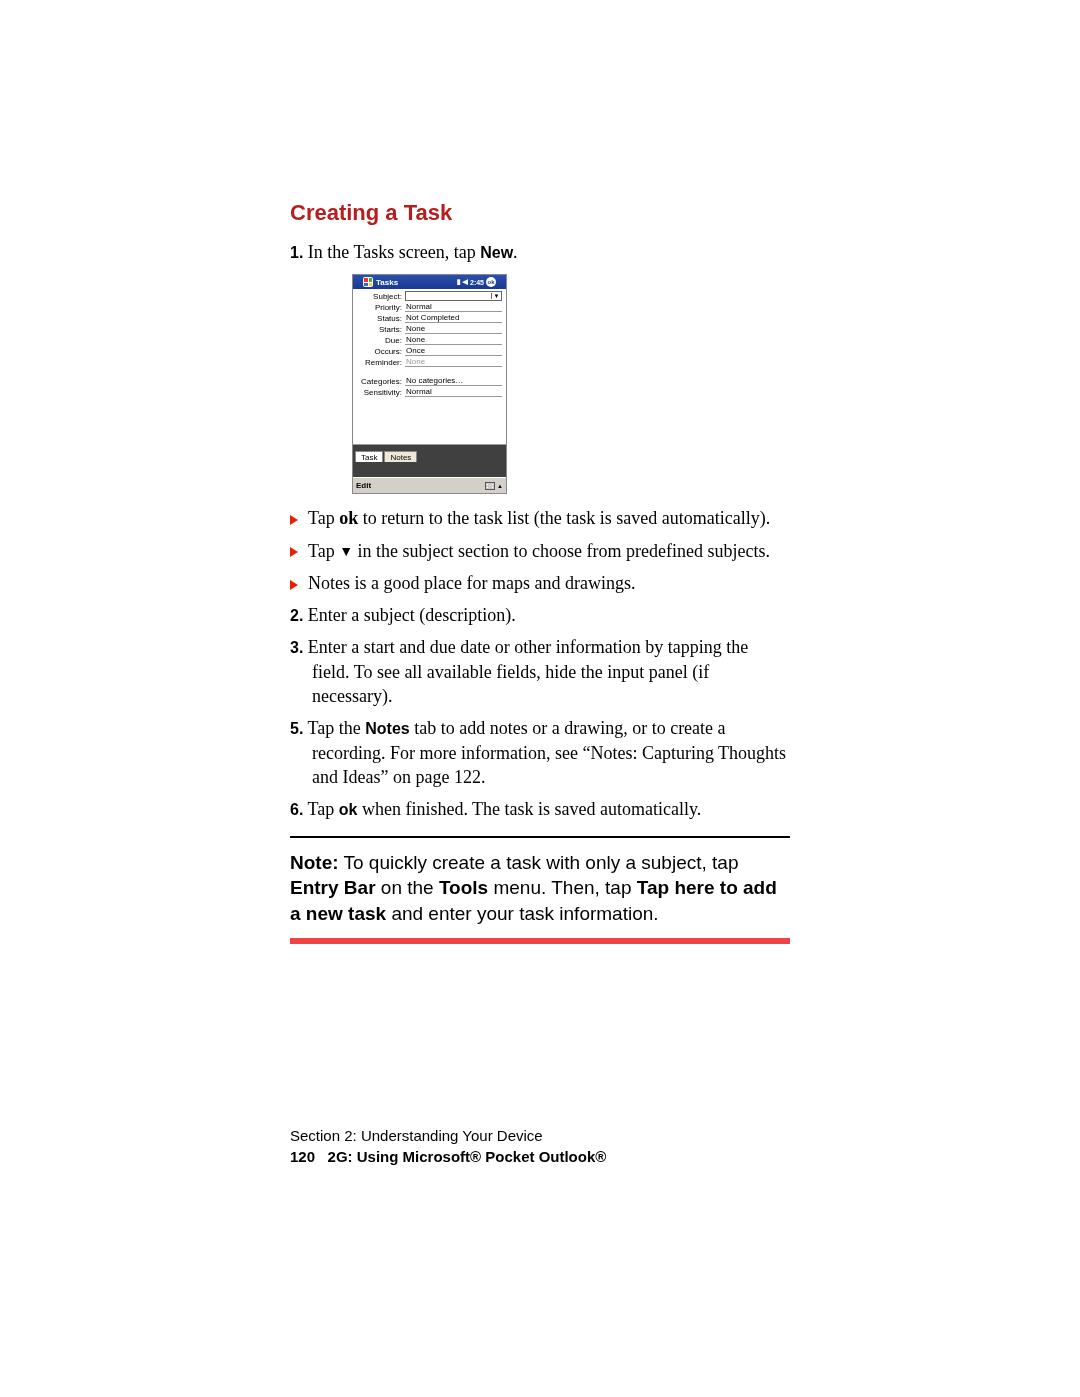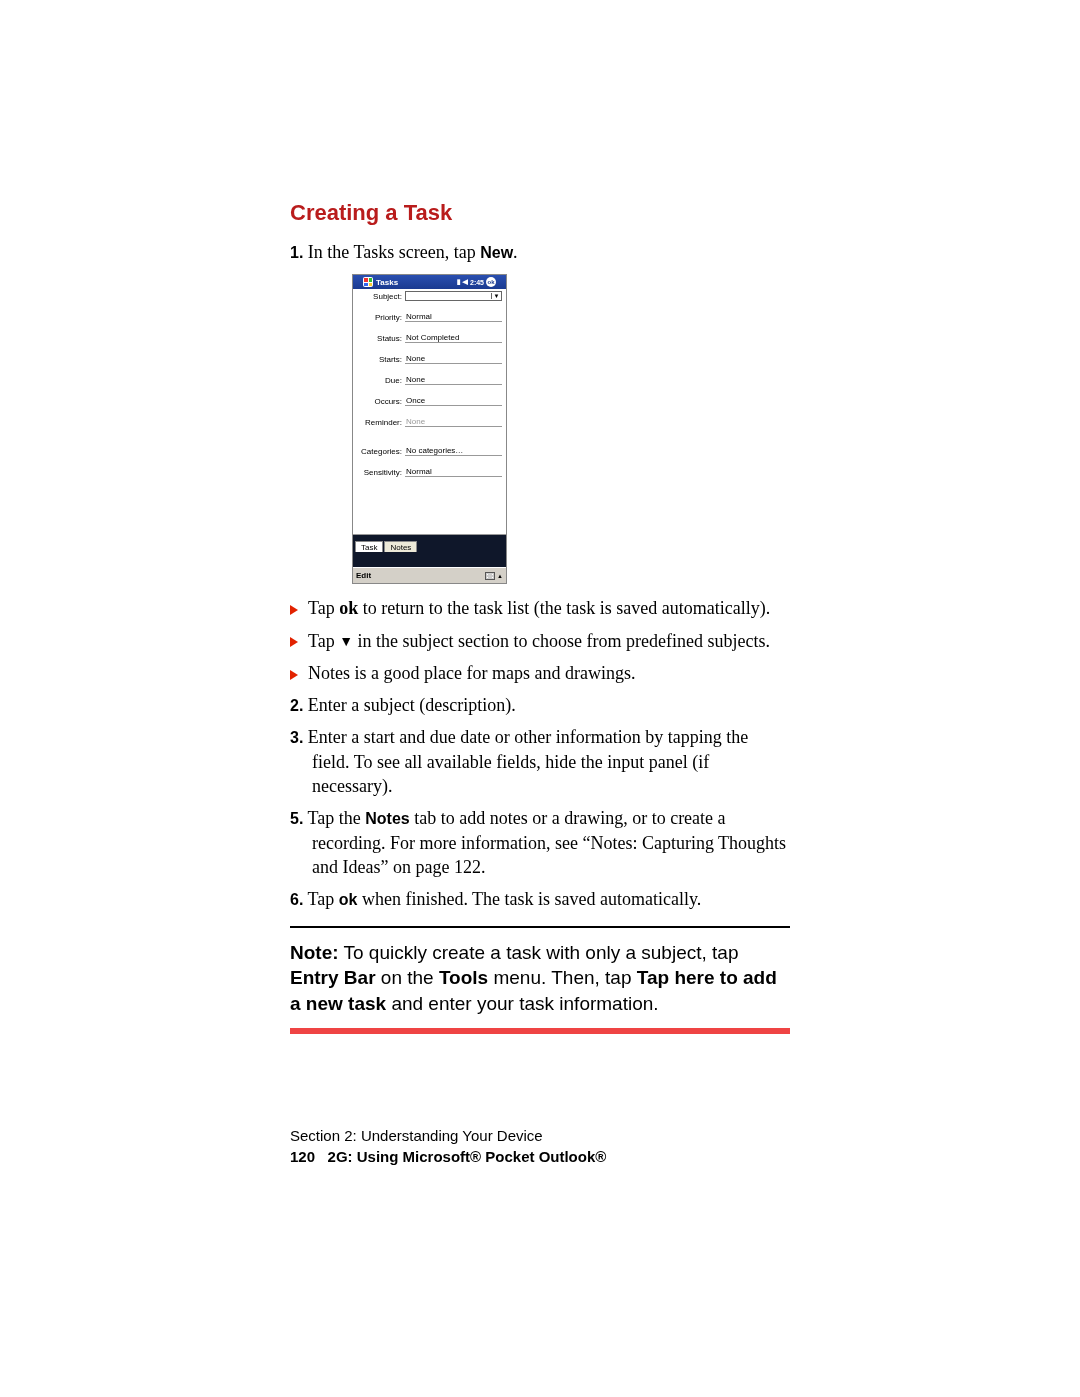--- a/index.html
+++ b/index.html
@@ -109,37 +109,37 @@
   .ds-winflag span:nth-child(3){background:#36e;}
   .ds-winflag span:nth-child(4){background:#fc3;}
   .ds-title { flex: 1; }
   .ds-icons { display:flex; align-items:center; gap:2px; font-size:7px; }
   .ds-ok {
     background:#fff; color:#1a3a90; border-radius:50%;
     width:10px; height:10px; display:flex; align-items:center; justify-content:center;
     font-size:6px; font-weight:bold;
   }
   .ds-body { padding: 2px 4px 6px 4px; background:#fff; }
-  .ds-row { display:flex; align-items:center; margin-bottom:11px; }
+  .ds-row { display:flex; align-items:center; margin-bottom:1px; }
   .ds-label { width:48px; text-align:right; padding-right:3px; color:#000; font-size:8px; }
   .ds-field {
     flex:1; border-bottom:1px solid #999; font-size:8px; min-height:10px;
     color:#000; padding-left:1px;
   }
   .ds-field.dim { color:#999; }
   .ds-subject-box {
     flex:1; border:1px solid #666; height:10px; background:#fff;
     display:flex; align-items:center; justify-content:flex-end;
   }
   .ds-subject-arrow {
     border-left:1px solid #666; width:10px; text-align:center; font-size:6px;
   }
   .ds-gap { height:8px; }
   .ds-tabs {
-    display:flex; align-items:flex-end; background:#0f172a;
+    display:flex; align-items:flex-end; background:#404040;
     border-top:1px solid #999; padding:16px 2px; height:12px; font-size:8px;
   }
   .ds-tab {
     padding:1px 5px 0 5px; border:1px solid #888; border-bottom:none;
     background:#ece9d8; margin-right:1px; position:relative; top:1px;
   }
   .ds-tab.active { background:#fff; }
   .ds-bottombar {
     background:#d4d0c8; display:flex; align-items:center;
     justify-content:space-between; height:16px; padding:0 3px;

